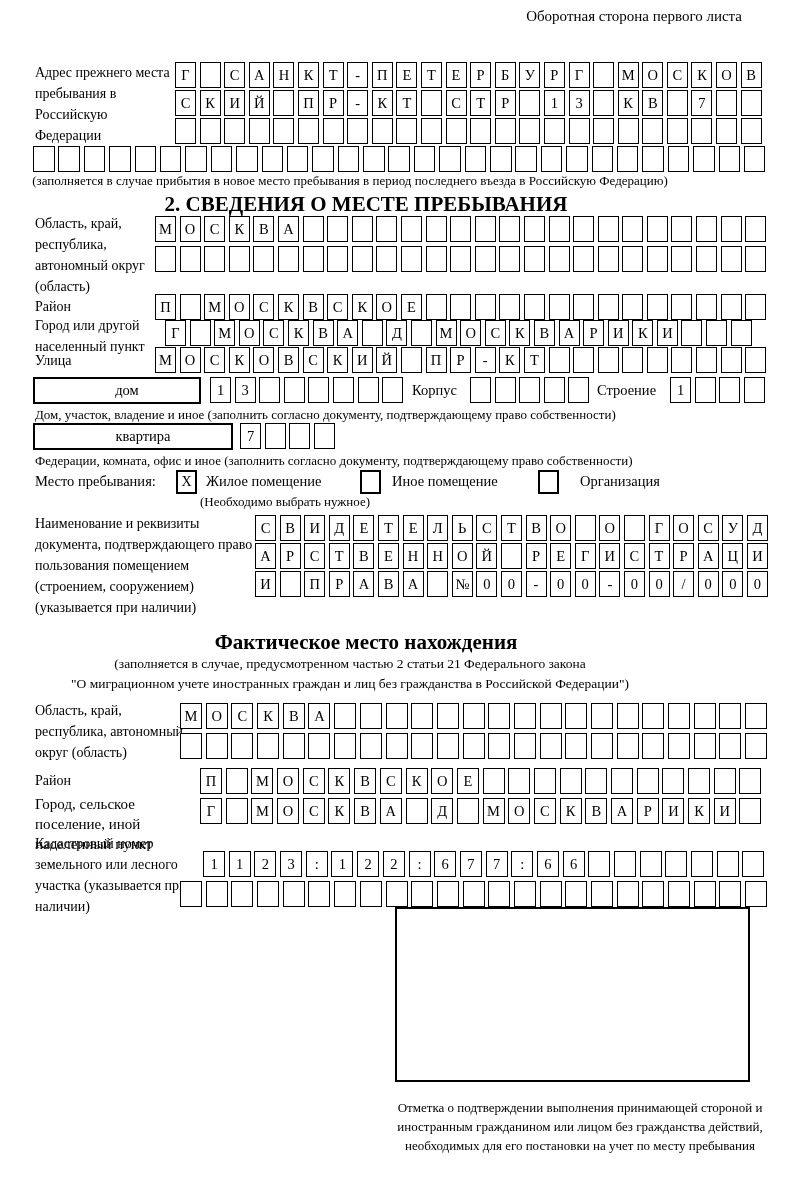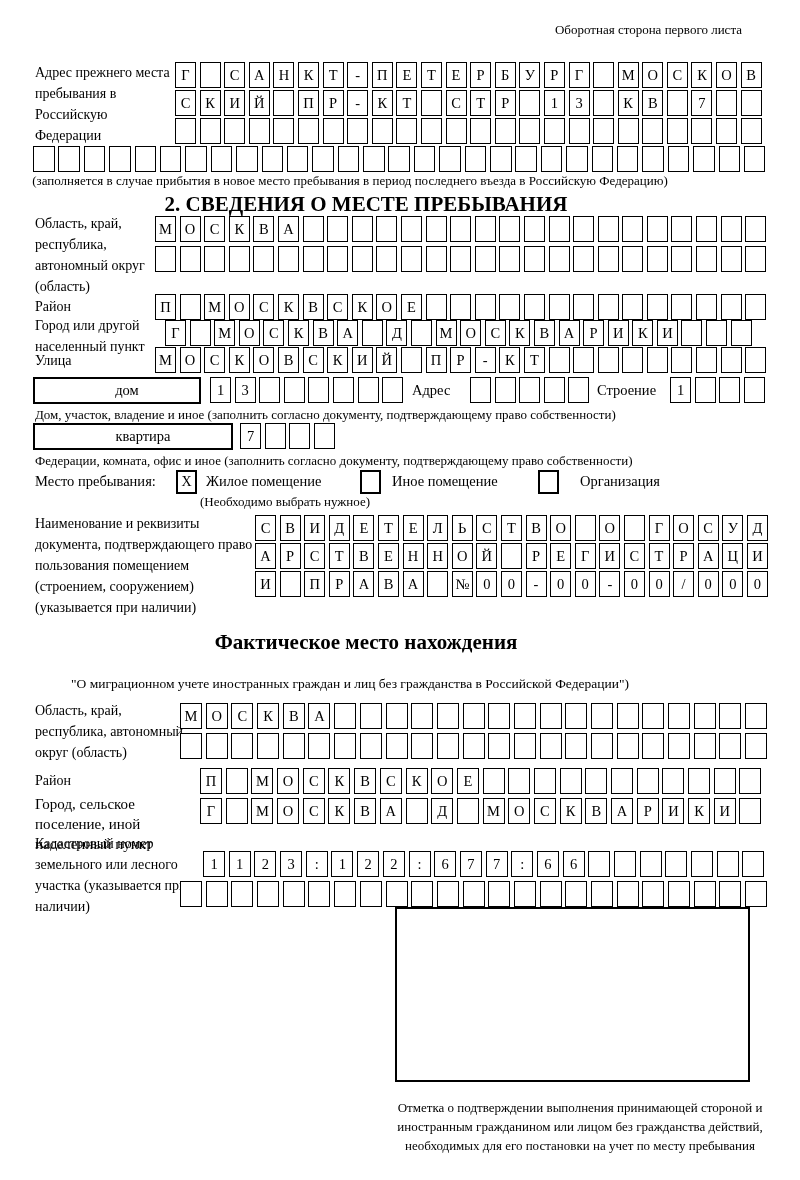--- a/index.html
+++ b/index.html
@@ -1,18 +1,18 @@
 <!DOCTYPE html>
 <html><head>
 <meta charset="utf-8">
 <style>
   html,body{margin:0;padding:0;background:#fff;}
   .page{position:relative;width:800px;height:1180px;background:#fff;color:#000;
         font-family:"Liberation Serif","DejaVu Serif",serif;overflow:hidden;}
-  .hdr{position:absolute;top:22px;right:58px;font-size:13px;}
+  .hdr{position:absolute;top:8px;right:58px;font-size:15px;}
   .label{position:absolute;font-size:14px;line-height:21px;}
   .label.sm{font-size:15px;line-height:20px;}
   .note{position:absolute;font-size:13px;}
   .center{left:0;width:700px;text-align:center;}
   .title{position:absolute;left:0;width:732px;text-align:center;font-weight:bold;font-size:21px;}
   .cellrow{position:absolute;display:flex;gap:3.6px;}
   .cell{width:21px;height:26px;border:1.8px solid #000;box-sizing:border-box;
         display:flex;align-items:center;justify-content:center;
         font-size:14.5px;line-height:1;background:#fff;}
   .r29{gap:3.9px;} .r29 > .cell{width:21.5px;}
@@ -294,21 +294,21 @@
   <div class="cellrow" style="left:210px;top:377px">
       <div class="cell">1</div>
       <div class="cell">3</div>
       <div class="cell"></div>
       <div class="cell"></div>
       <div class="cell"></div>
       <div class="cell"></div>
       <div class="cell"></div>
       <div class="cell"></div>
     </div>
-  <div class="inline-lab" style="left:412px;top:377px">Адрес</div>
+  <div class="inline-lab" style="left:412px;top:377px">Корпус</div>
   <div class="cellrow" style="left:470px;top:377px">
       <div class="cell"></div>
       <div class="cell"></div>
       <div class="cell"></div>
       <div class="cell"></div>
       <div class="cell"></div>
     </div>
   <div class="inline-lab" style="left:597px;top:377px">Строение</div>
   <div class="cellrow" style="left:670px;top:377px">
       <div class="cell">1</div>
@@ -401,20 +401,21 @@
       <div class="cell">-</div>
       <div class="cell">0</div>
       <div class="cell">0</div>
       <div class="cell">/</div>
       <div class="cell">0</div>
       <div class="cell">0</div>
       <div class="cell">0</div>
     </div>
 
   <div class="title" style="top:630px">Фактическое место нахождения</div>
+  <div class="note center" style="top:656px;font-size:13.5px">(заполняется в случае, предусмотренном частью 2 статьи 21 Федерального закона</div>
   <div class="note center" style="top:676px;font-size:13.5px">"О миграционном учете иностранных граждан и лиц без гражданства в Российской Федерации")</div>
 
   <div class="label" style="left:35px;top:700px;width:150px">Область, край, республика, автономный округ (область)</div>
   <div class="cellrow w2" style="left:180px;top:703px">
       <div class="cell">М</div>
       <div class="cell">О</div>
       <div class="cell">С</div>
       <div class="cell">К</div>
       <div class="cell">В</div>
       <div class="cell">А</div>

